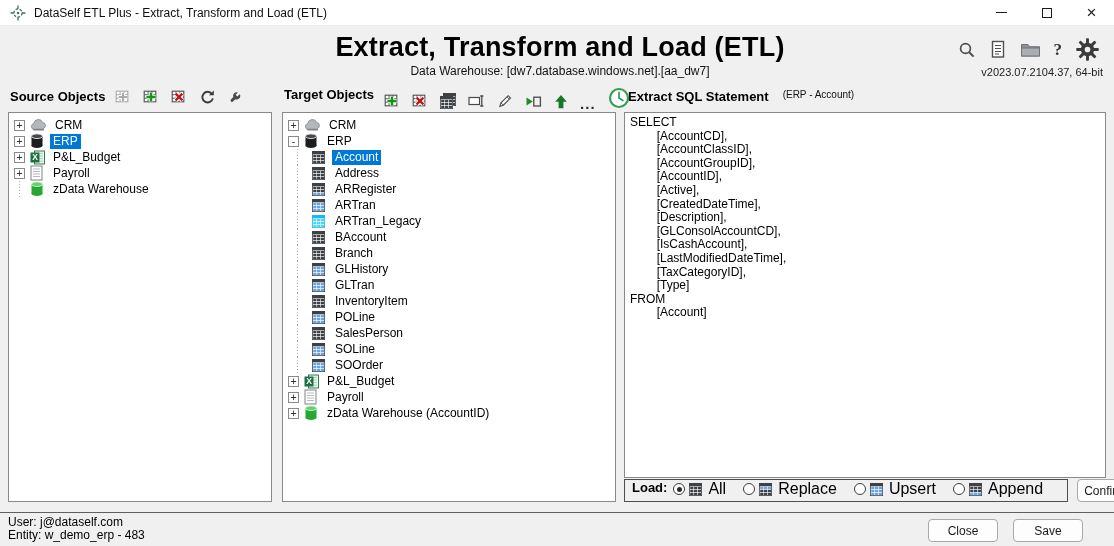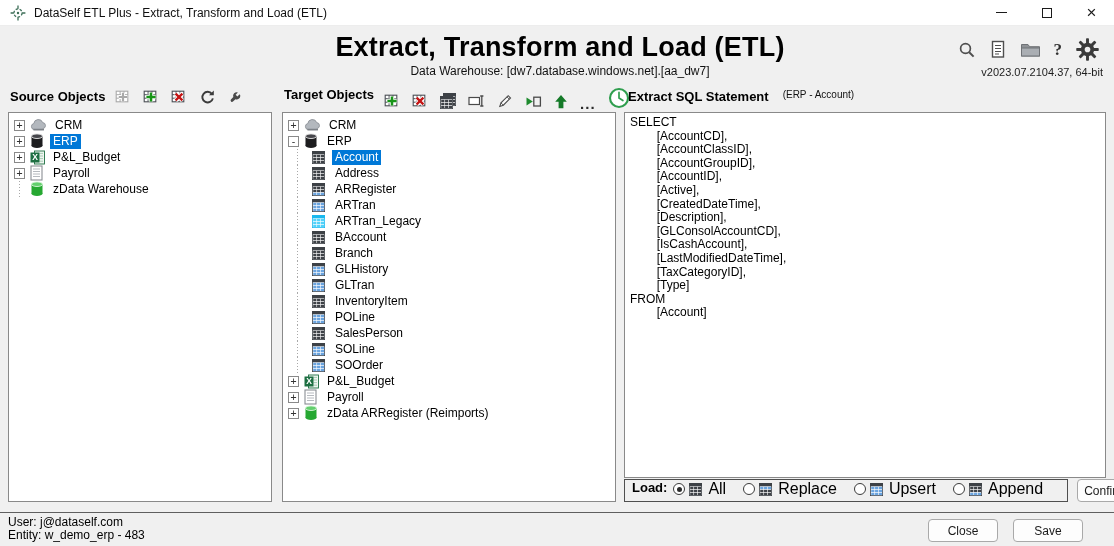--- a/index.html
+++ b/index.html
@@ -626,21 +626,21 @@
       </div>
       <div class="tree-row">
         <span class="expander">+</span>
         <span class="t-ic">
           <svg width="14" height="16" viewBox="0 0 14 16">
             <rect x="1.5" y="3.2" width="11" height="9.4" fill="#26a832"></rect>
             <ellipse cx="7" cy="12.6" rx="5.5" ry="2.3" fill="#26a832"></ellipse>
             <ellipse cx="7" cy="3.2" rx="5.5" ry="2.3" fill="#63cf6d" stroke="#d9f5db" stroke-width="0.9"></ellipse>
           </svg>
         </span>
-        <span class="t-label">zData ARRegister (Reimports)</span>
+        <span class="t-label">zData Warehouse (AccountID)</span>
       </div>
     </div>
 
   <div class="panel-head ph-sql">
     <span class="p-title">Extract SQL Statement</span>
     <span class="p-ctx">(ERP - Account)</span>
   </div>
   <div class="sql-box">SELECT
         [AccountCD],
         [AccountClassID],

